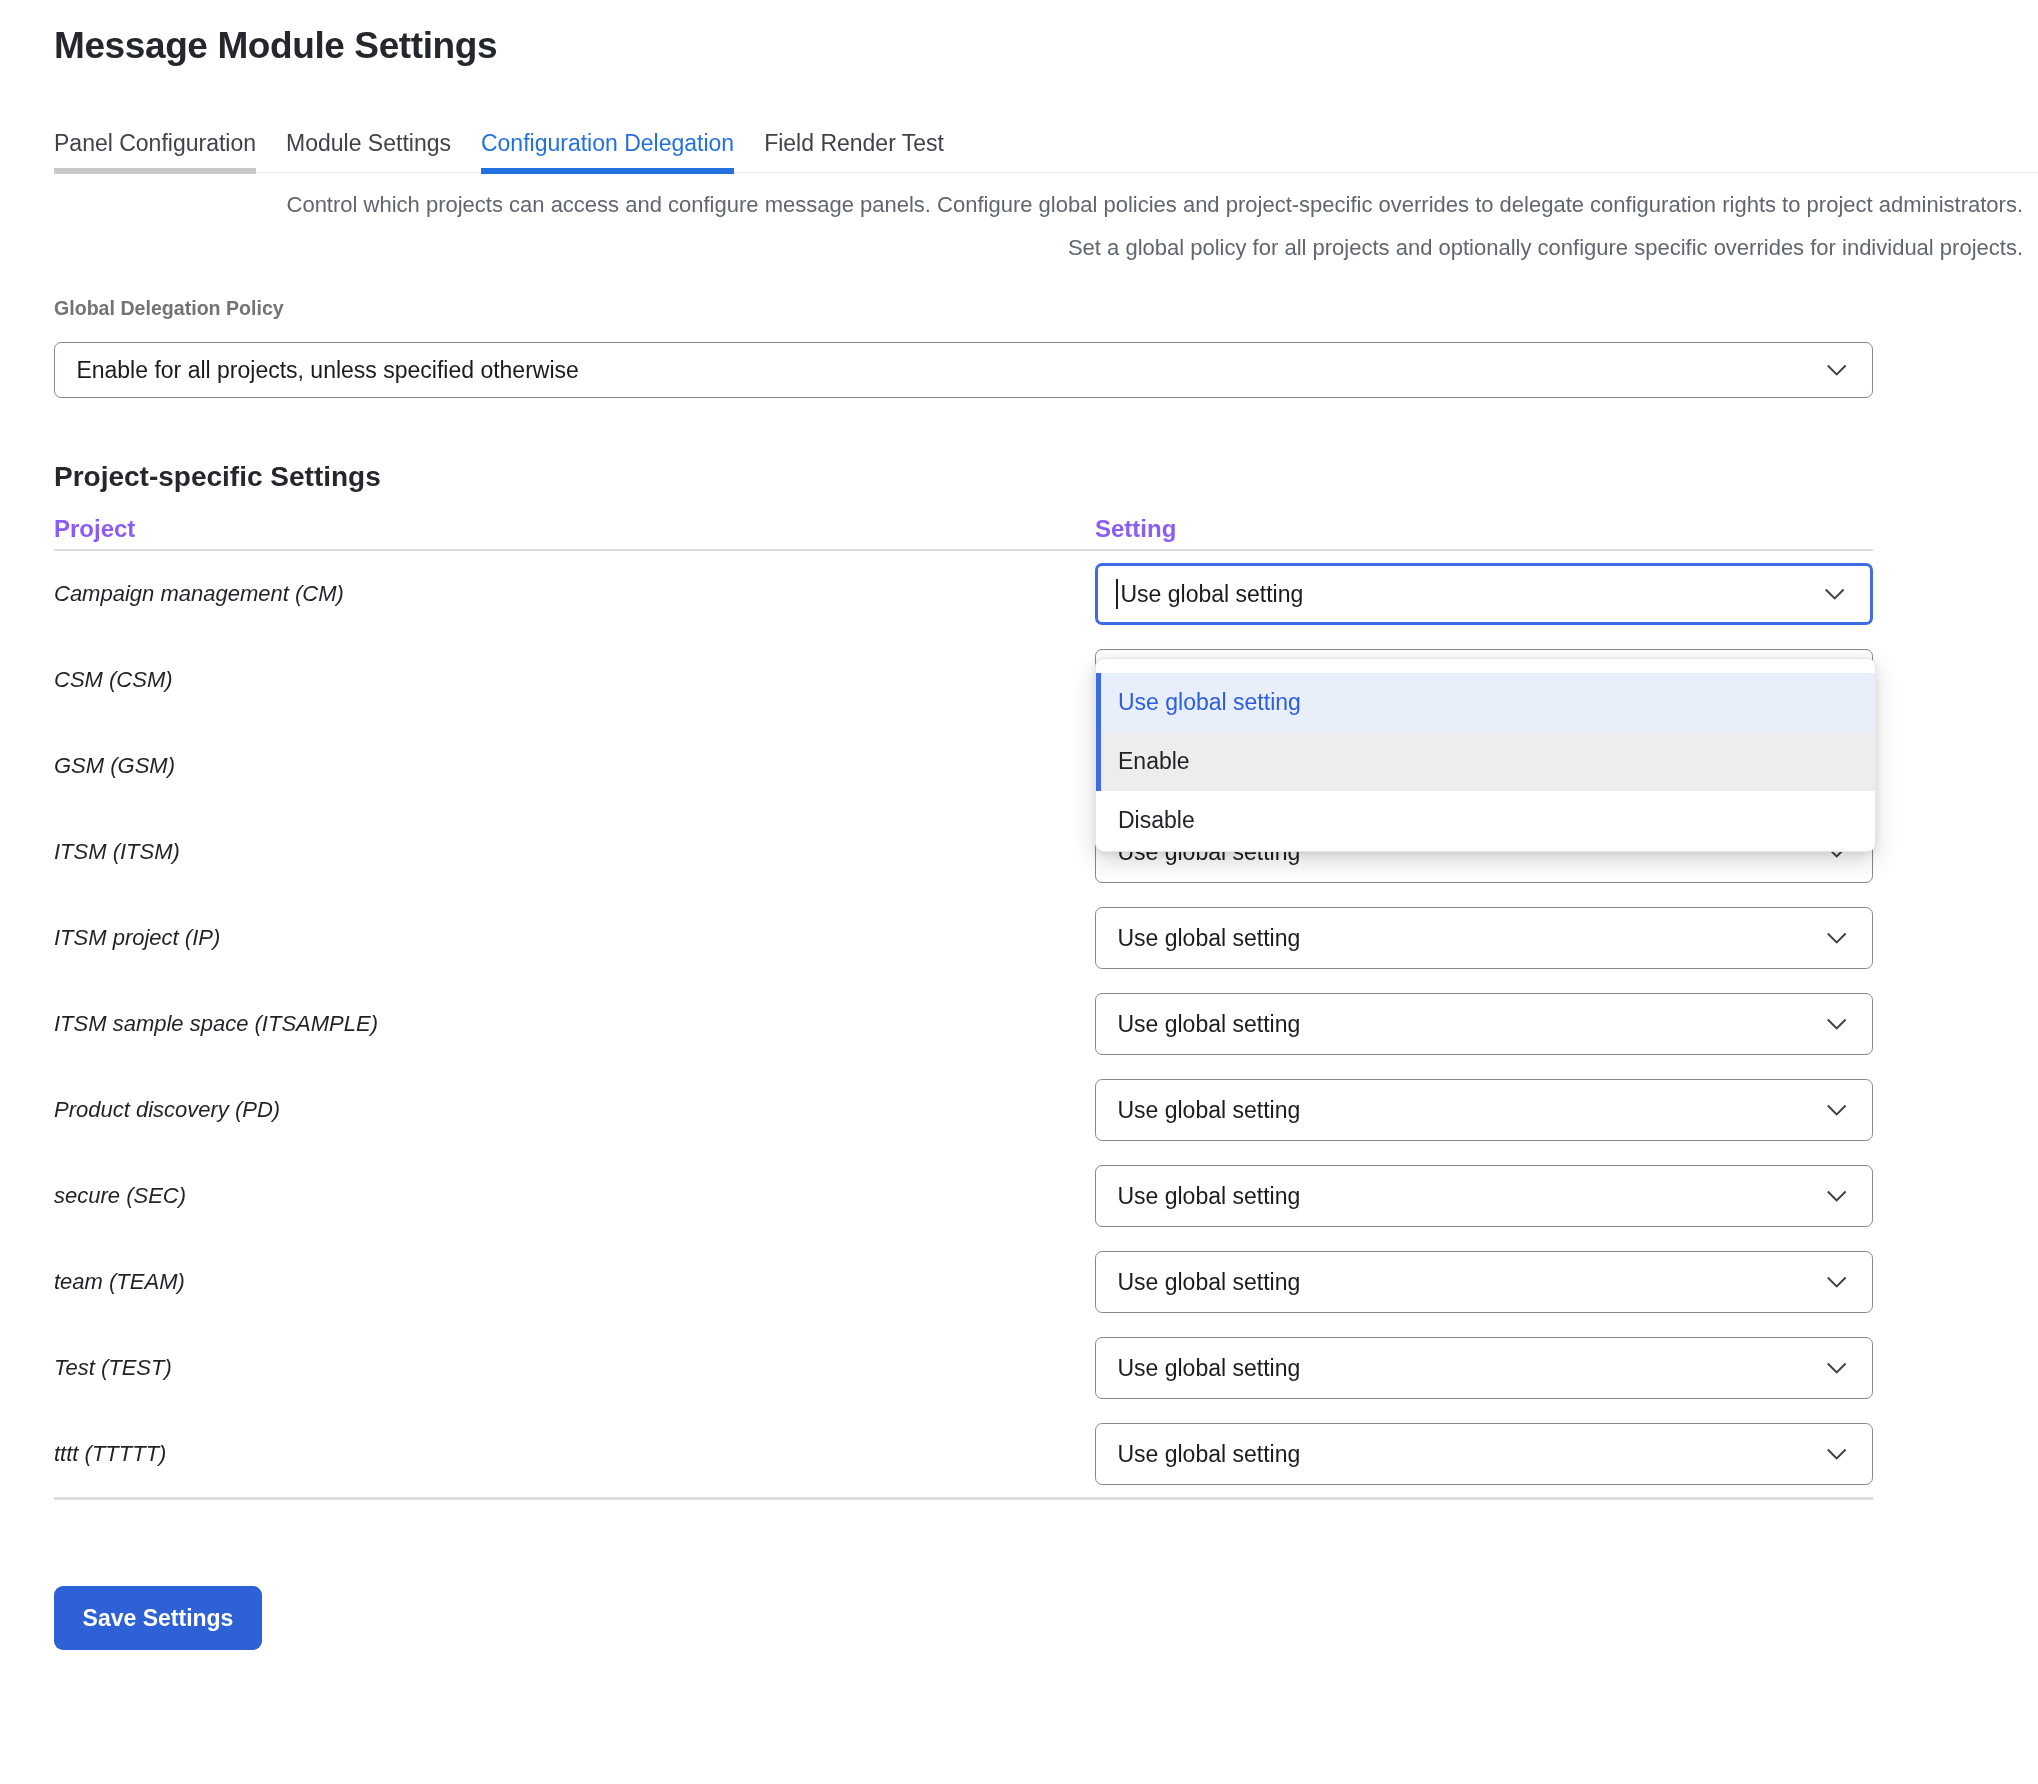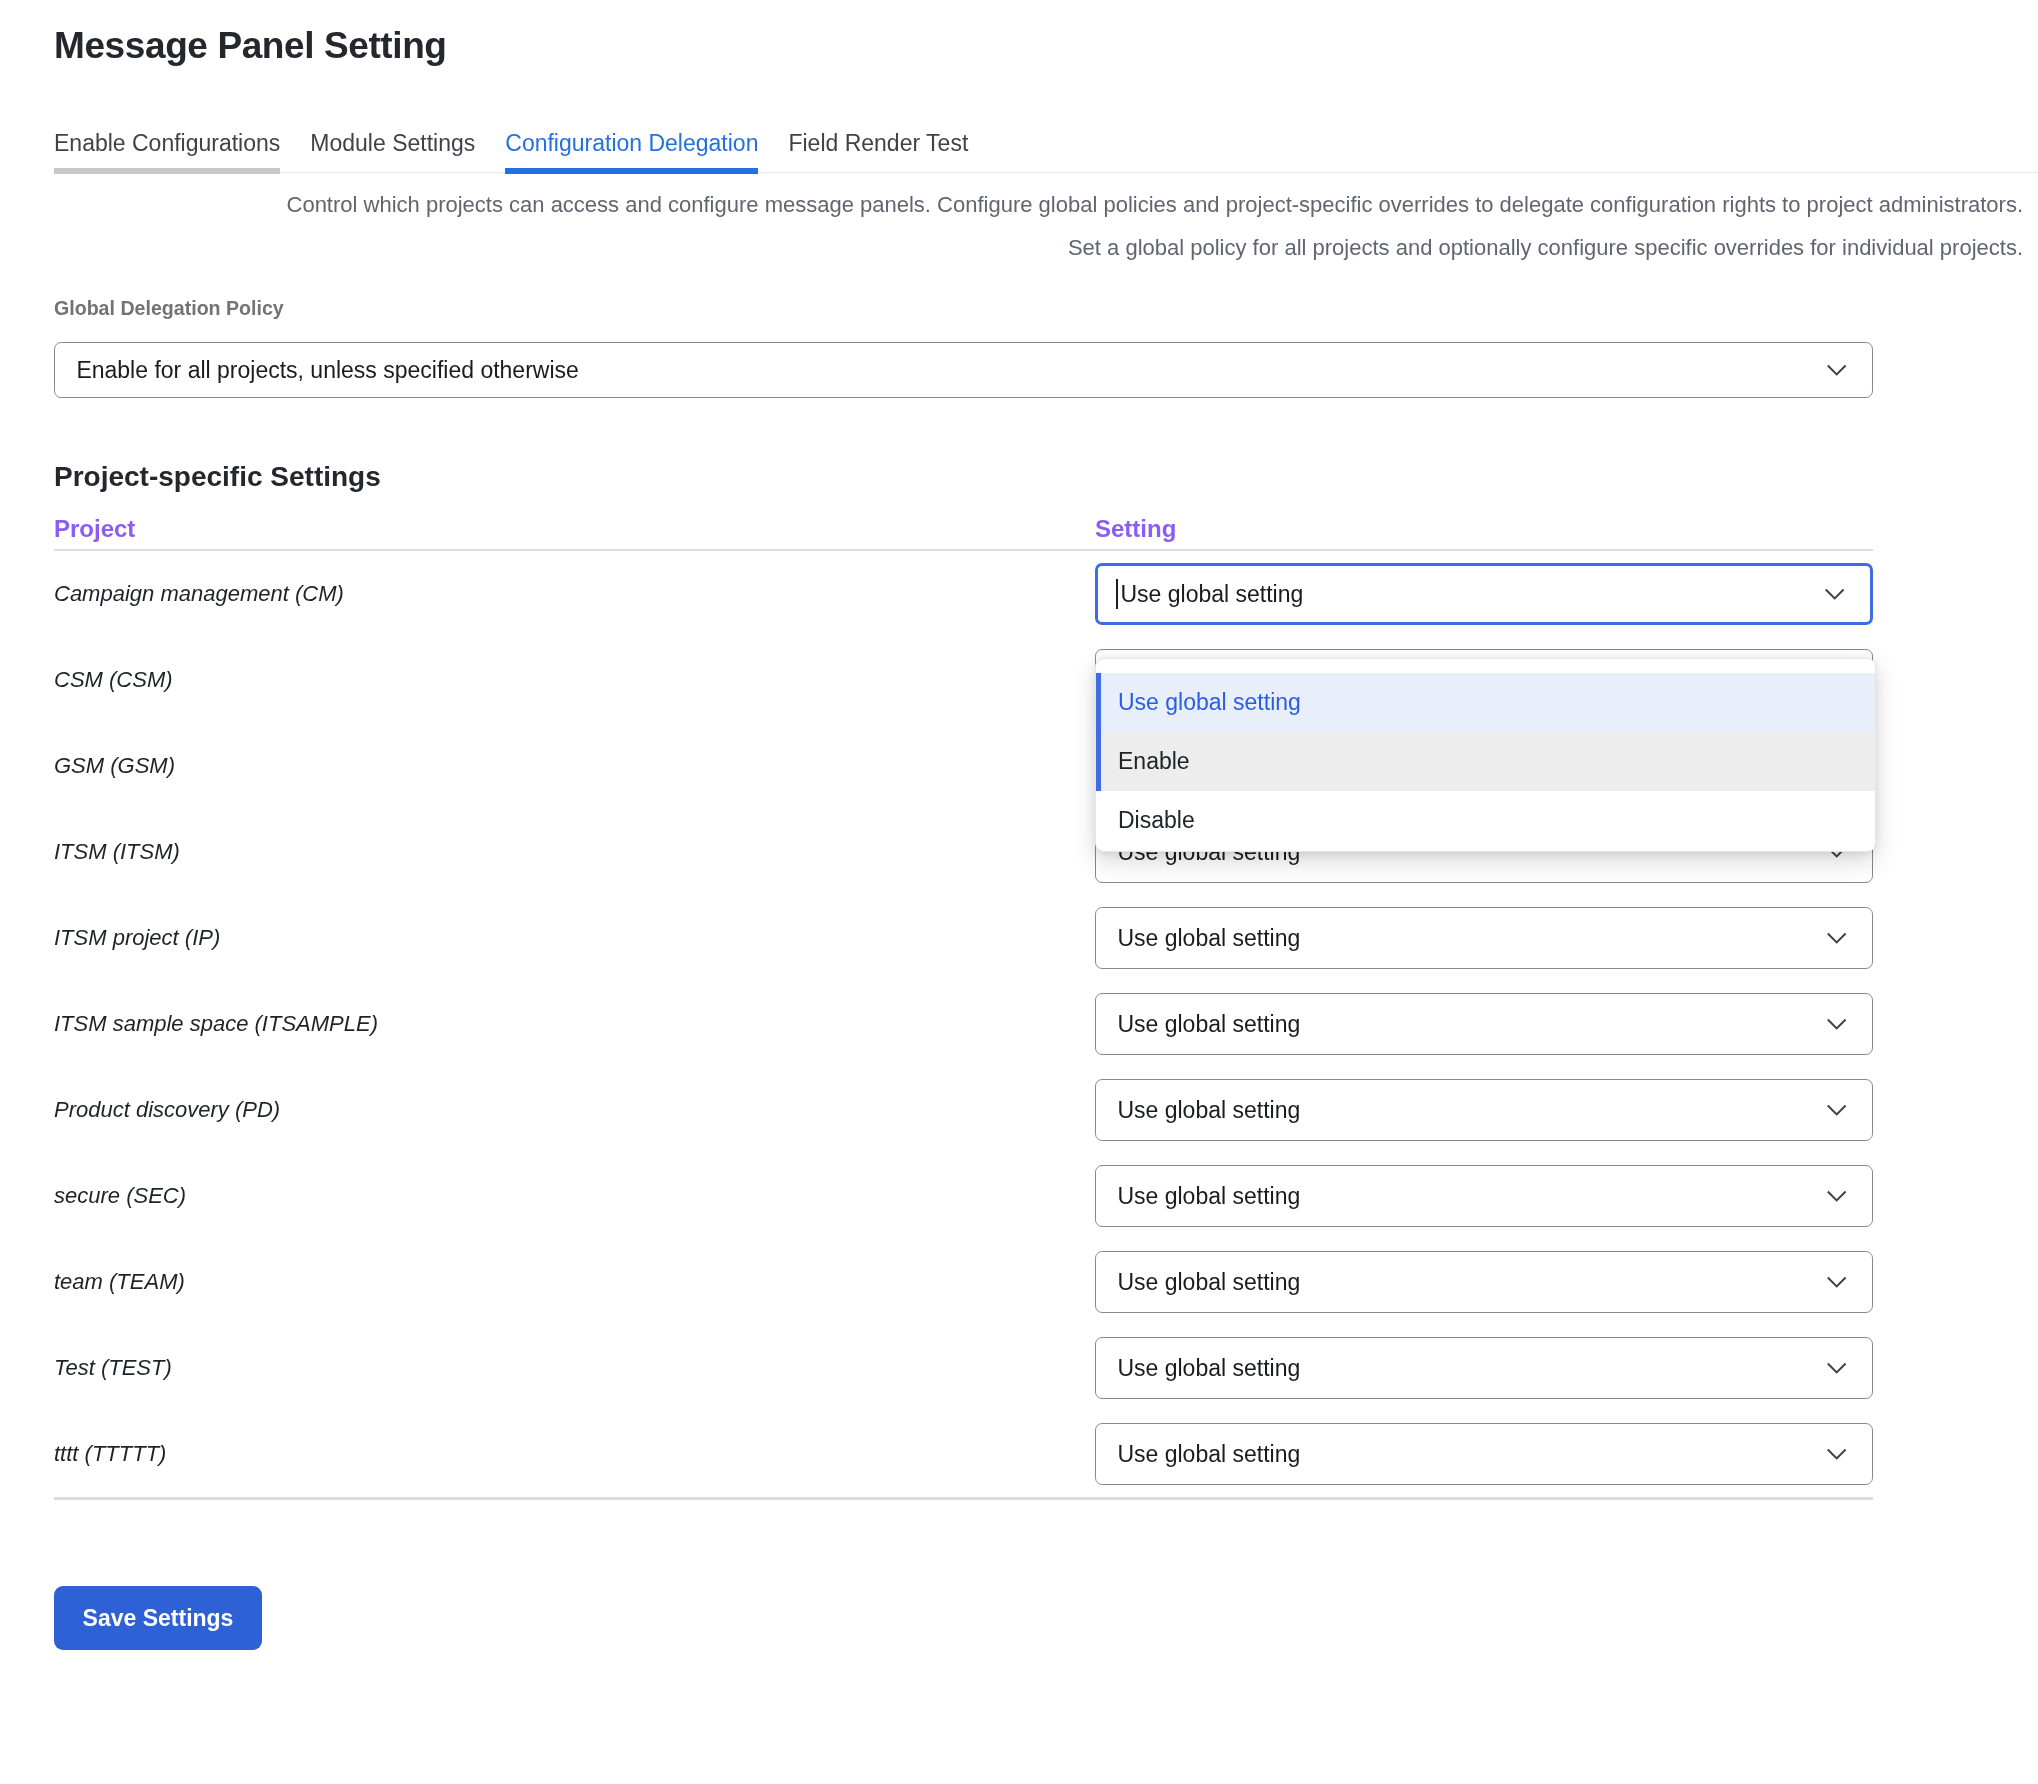--- a/index.html
+++ b/index.html
@@ -199,24 +199,24 @@
     font-family: inherit;
     cursor: pointer;
     white-space: nowrap;
   }
 </style>
 </head>
 <body>
 
 <div class="page">
 
-  <h1 class="page-title">Message Panel Setting</h1>
+  <h1 class="page-title">Message Module Settings</h1>
 
   <div class="tabs">
-    <div class="tab underlined">Enable Configurations</div>
+    <div class="tab underlined">Panel Configuration</div>
     <div class="tab">Module Settings</div>
     <div class="tab active">Configuration Delegation</div>
     <div class="tab">Field Render Test</div>
   </div>
 
   <p class="desc">Control which projects can access and configure message panels. Configure global policies and project-specific overrides to delegate configuration rights to project administrators.</p>
   <p class="desc">Set a global policy for all projects and optionally configure specific overrides for individual projects.</p>
 
   <div class="field-label">Global Delegation Policy</div>
   <div class="select policy-select">

